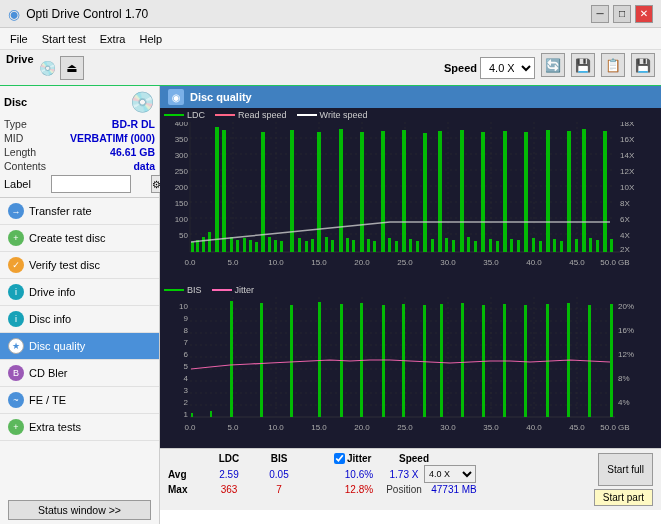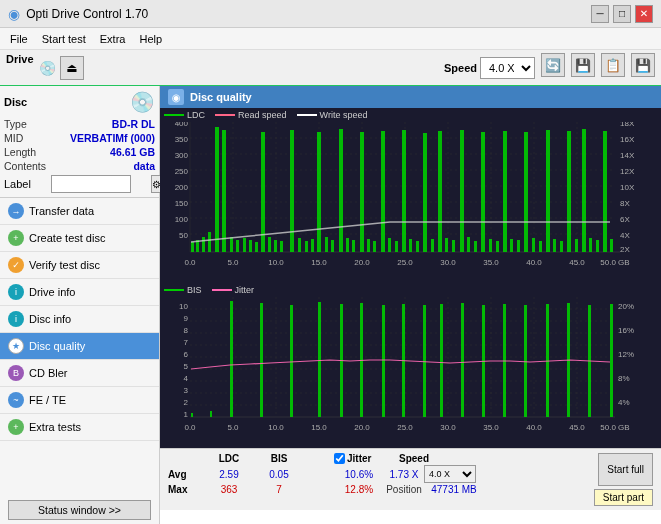--- a/index.html
+++ b/index.html
@@ -145,21 +145,21 @@
       <div class="label-row">
         <span>Label</span>
         <input class="label-input" type="text" style="">
         <button class="label-btn">⚙</button>
       </div>
     </div>
 
     <div class="nav-items">
       <div class="nav-item">
         <span class="nav-icon nav-icon-blue">→</span>
-        <span>Transfer data</span>
+        <span>Transfer rate</span>
       </div>
       <div class="nav-item">
         <span class="nav-icon nav-icon-green">+</span>
         <span>Create test disc</span>
       </div>
       <div class="nav-item">
         <span class="nav-icon nav-icon-orange">✓</span>
         <span>Verify test disc</span>
       </div>
       <div class="nav-item">

